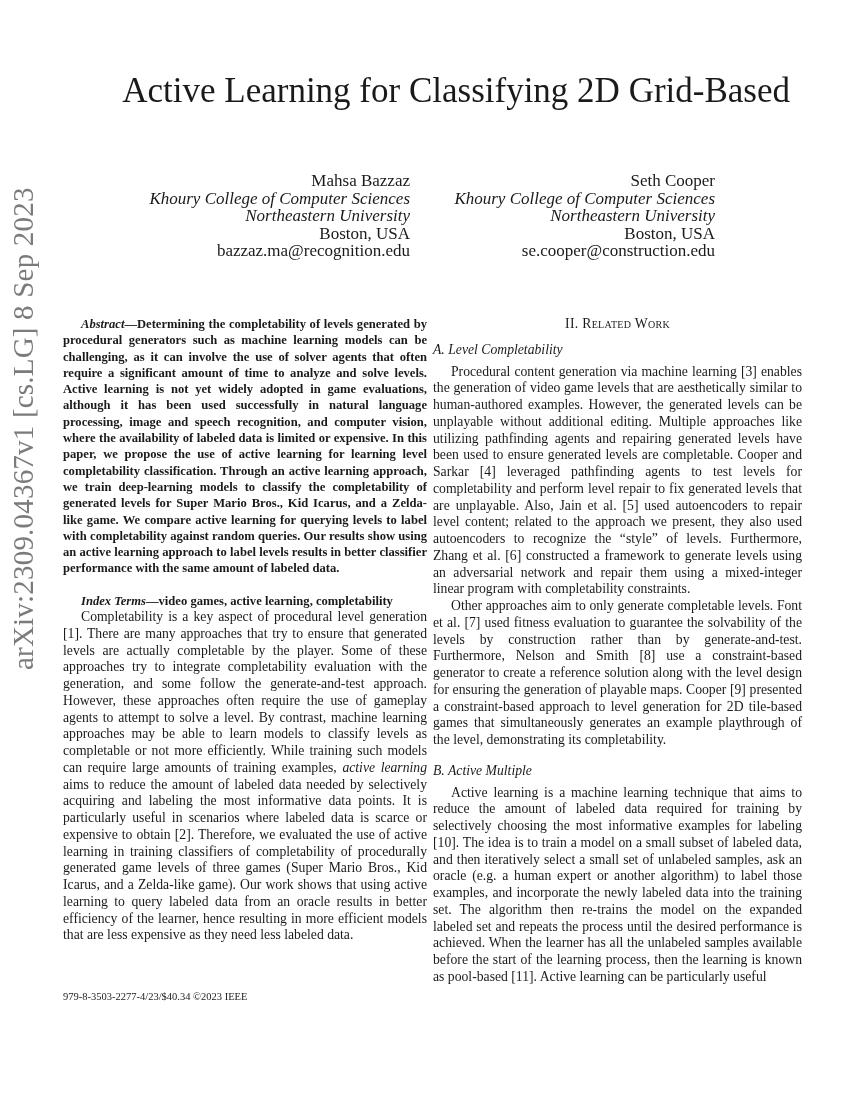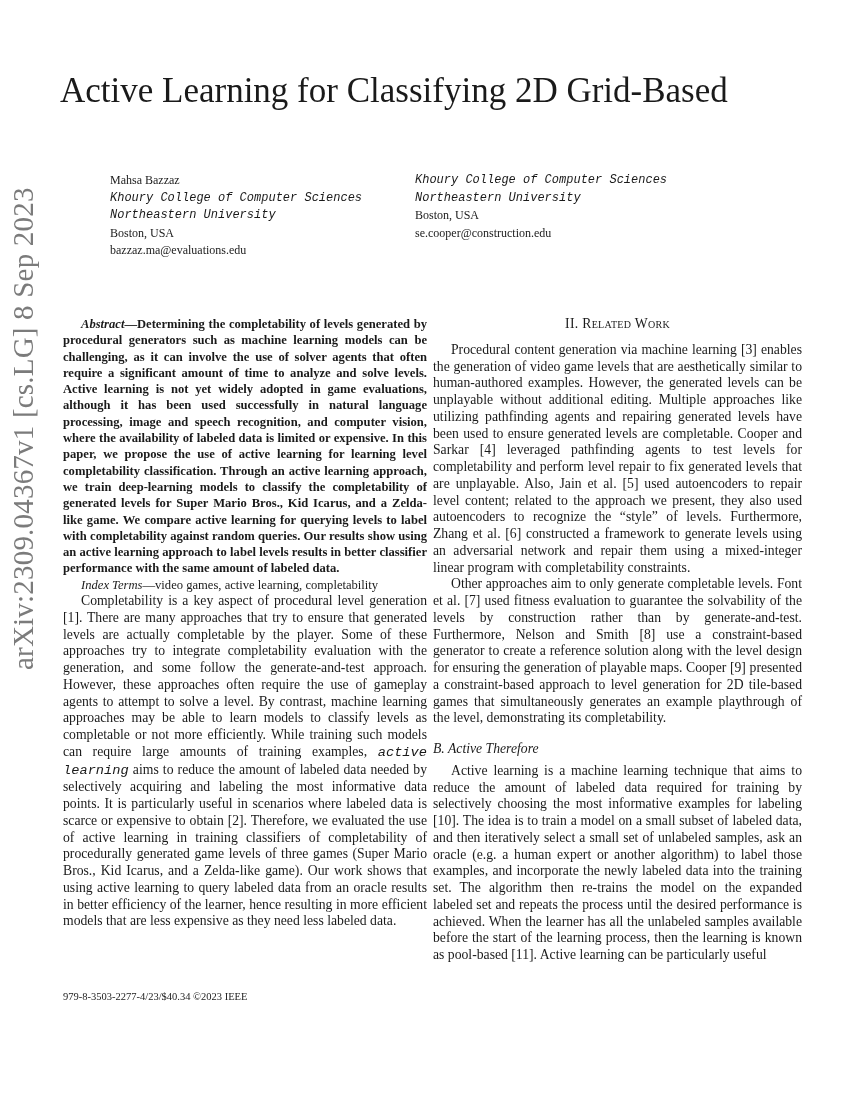--- a/index.html
+++ b/index.html
@@ -2,26 +2,26 @@
 <html><head>
   <meta charset="utf-8">
   <style>
     html, body { margin: 0; padding: 0; background: #ffffff; }
     body {
       width: 850px; height: 1100px; position: relative; overflow: hidden;
       font-family: "Liberation Serif", "DejaVu Serif", serif; color: #1a1a1a;
     }
     .title {
       position: absolute; left: 60px; width: 730px; top: 70px;
-      text-align: left; font-size: 35px; line-height: 42px; font-weight: normal;
+      text-align: right; font-size: 35px; line-height: 42px; font-weight: normal;
       margin: 0;
     }
     .author {
-      position: absolute; top: 172px; width: 300px; text-align: left;
-      font-size: 12px; line-height: 17.5px;
+      position: absolute; top: 172px; width: 300px; text-align: right;
+      font-size: 17px; line-height: 17.5px;
     }
     .author.a1 { left: 110px; }
     .author.a2 { left: 415px; }
     .author .it { font-style: italic; }
     .arxiv {
       position: absolute; left: 4px; top: 290px; width: 42px; height: 380px;
     }
     .arxiv span {
       position: absolute; left: 0; top: 0; white-space: nowrap;
       font-size: 29px; color: #7b7b7b; letter-spacing: 0.2px;
@@ -30,67 +30,69 @@
     .col {
       position: absolute; top: 316px; width: 364px;
       font-size: 13.7px; line-height: 16.75px; text-align: justify;
       hyphens: manual;
     }
     .col.left { left: 63px; }
     .col.right { left: 433px; width: 369px; }
     p { margin: 0; text-indent: 18px; }
     .abstract { font-weight: bold; font-size: 12.6px; line-height: 16.3px; }
     .abstract .lead, .indexterms .lead { font-style: italic; }
-    .indexterms { font-weight: normal; font-size: 12.6px; line-height: 16.3px; margin-top: 0; }
+    .indexterms { font-weight: bold; font-size: 12.6px; line-height: 16.3px; margin-top: 16px; }
     .sec-head {
       text-align: center; font-variant: small-caps; font-size: 13.7px;
       margin: 22px 0 9px 0; letter-spacing: 0.3px;
     }
     .sec-head.first { margin-top: 0; text-align: center; }
     .subsec-head { font-style: italic; margin: 4px 0 5px 0; }
     .subsec-head.b { margin-top: 14px; }
-    .it { font-style: italic; font-family: Liberation Mono, monospace; }
+    .it { font-style: italic; }
     .copyright {
       position: absolute; left: 63px; top: 991px; font-size: 10.5px; color: #222;
     }
   </style>
 </head>
 <body>
 
 <h1 class="title">
   <span>Active Learning for Classifying 2D Grid-Based</span><br>
 </h1>
 
 <div class="author a1">
   <div>Mahsa Bazzaz</div>
   <div class="it">Khoury College of Computer Sciences</div>
   <div class="it">Northeastern University</div>
   <div>Boston, USA</div>
-  <div>bazzaz.ma@evaluations.edu</div>
+  <div>bazzaz.ma@recognition.edu</div>
 </div>
 
 <div class="author a2">
+  <div>Seth Cooper</div>
   <div class="it">Khoury College of Computer Sciences</div>
   <div class="it">Northeastern University</div>
   <div>Boston, USA</div>
   <div>se.cooper@construction.edu</div>
 </div>
 
 <div class="arxiv">
   <span>arXiv:2309.04367v1  [cs.LG]  8 Sep 2023</span>
 </div>
 
 <div class="col left">
   <p class="abstract"><span class="lead">Abstract</span><span>—Determining the completability of levels generated by procedural generators such as machine learning models can be challenging, as it can involve the use of solver agents that often require a significant amount of time to analyze and solve levels. Active learning is not yet widely adopted in game evaluations, although it has been used successfully in natural language processing, image and speech recognition, and computer vision, where the availability of labeled data is limited or expensive. In this paper, we propose the use of active learning for learning level completability classification. Through an active learning approach, we train deep-learning models to classify the completability of generated levels for Super Mario Bros., Kid Icarus, and a Zelda-like game. We compare active learning for querying levels to label with completability against random queries. Our results show using an active learning approach to label levels results in better classifier performance with the same amount of labeled data.</span></p>
   <p class="indexterms"><span class="lead">Index Terms</span><span>—video games, active learning, completability</span></p>
 
   <p><span>Completability is a key aspect of procedural level generation [1]. There are many approaches that try to ensure that generated levels are actually completable by the player. Some of these approaches try to integrate completability evaluation with the generation, and some follow the generate-and-test approach. However, these approaches often require the use of gameplay agents to attempt to solve a level. By contrast, machine learning approaches may be able to learn models to classify levels as completable or not more efficiently. While training such models can require large amounts of training examples, </span><span class="it">active learning</span><span> aims to reduce the amount of labeled data needed by selectively acquiring and labeling the most informative data points. It is particularly useful in scenarios where labeled data is scarce or expensive to obtain [2]. Therefore, we evaluated the use of active learning in training classifiers of completability of procedurally generated game levels of three games (Super Mario Bros., Kid Icarus, and a Zelda-like game). Our work shows that using active learning to query labeled data from an oracle results in better efficiency of the learner, hence resulting in more efficient models that are less expensive as they need less labeled data.</span></p>
 </div>
 
 <div class="col right">
   <div class="sec-head first">II. Related Work</div>
+  <div class="subsec-head">A. Level Completability</div>
   <p>Procedural content generation via machine learning [3] enables the generation of video game levels that are aesthetically similar to human-authored examples. However, the generated levels can be unplayable without additional editing. Multiple approaches like utilizing pathfinding agents and repairing generated levels have been used to ensure generated levels are completable. Cooper and Sarkar [4] leveraged pathfinding agents to test levels for completability and perform level repair to fix generated levels that are unplayable. Also, Jain et al. [5] used autoencoders to repair level content; related to the approach we present, they also used autoencoders to recognize the “style” of levels. Furthermore, Zhang et al. [6] constructed a framework to generate levels using an adversarial network and repair them using a mixed-integer linear program with completability constraints.</p>
   <p>Other approaches aim to only generate completable levels. Font et al. [7] used fitness evaluation to guarantee the solvability of the levels by construction rather than by generate-and-test. Furthermore, Nelson and Smith [8] use a constraint-based generator to create a reference solution along with the level design for ensuring the generation of playable maps. Cooper [9] presented a constraint-based approach to level generation for 2D tile-based games that simultaneously generates an example playthrough of the level, demonstrating its completability.</p>
-  <div class="subsec-head b">B. Active Therefore</div>
+  <div class="subsec-head b">B. Active Multiple</div>
   <p>Active learning is a machine learning technique that aims to reduce the amount of labeled data required for training by selectively choosing the most informative examples for labeling [10]. The idea is to train a model on a small subset of labeled data, and then iteratively select a small set of unlabeled samples, ask an oracle (e.g. a human expert or another algorithm) to label those examples, and incorporate the newly labeled data into the training set. The algorithm then re-trains the model on the expanded labeled set and repeats the process until the desired performance is achieved. When the learner has all the unlabeled samples available before the start of the learning process, then the learning is known as pool-based [11]. Active learning can be particularly useful</p>
 </div>
 
 <div class="copyright">979-8-3503-2277-4/23/$40.34 ©2023 IEEE</div>
 
 </body></html>

